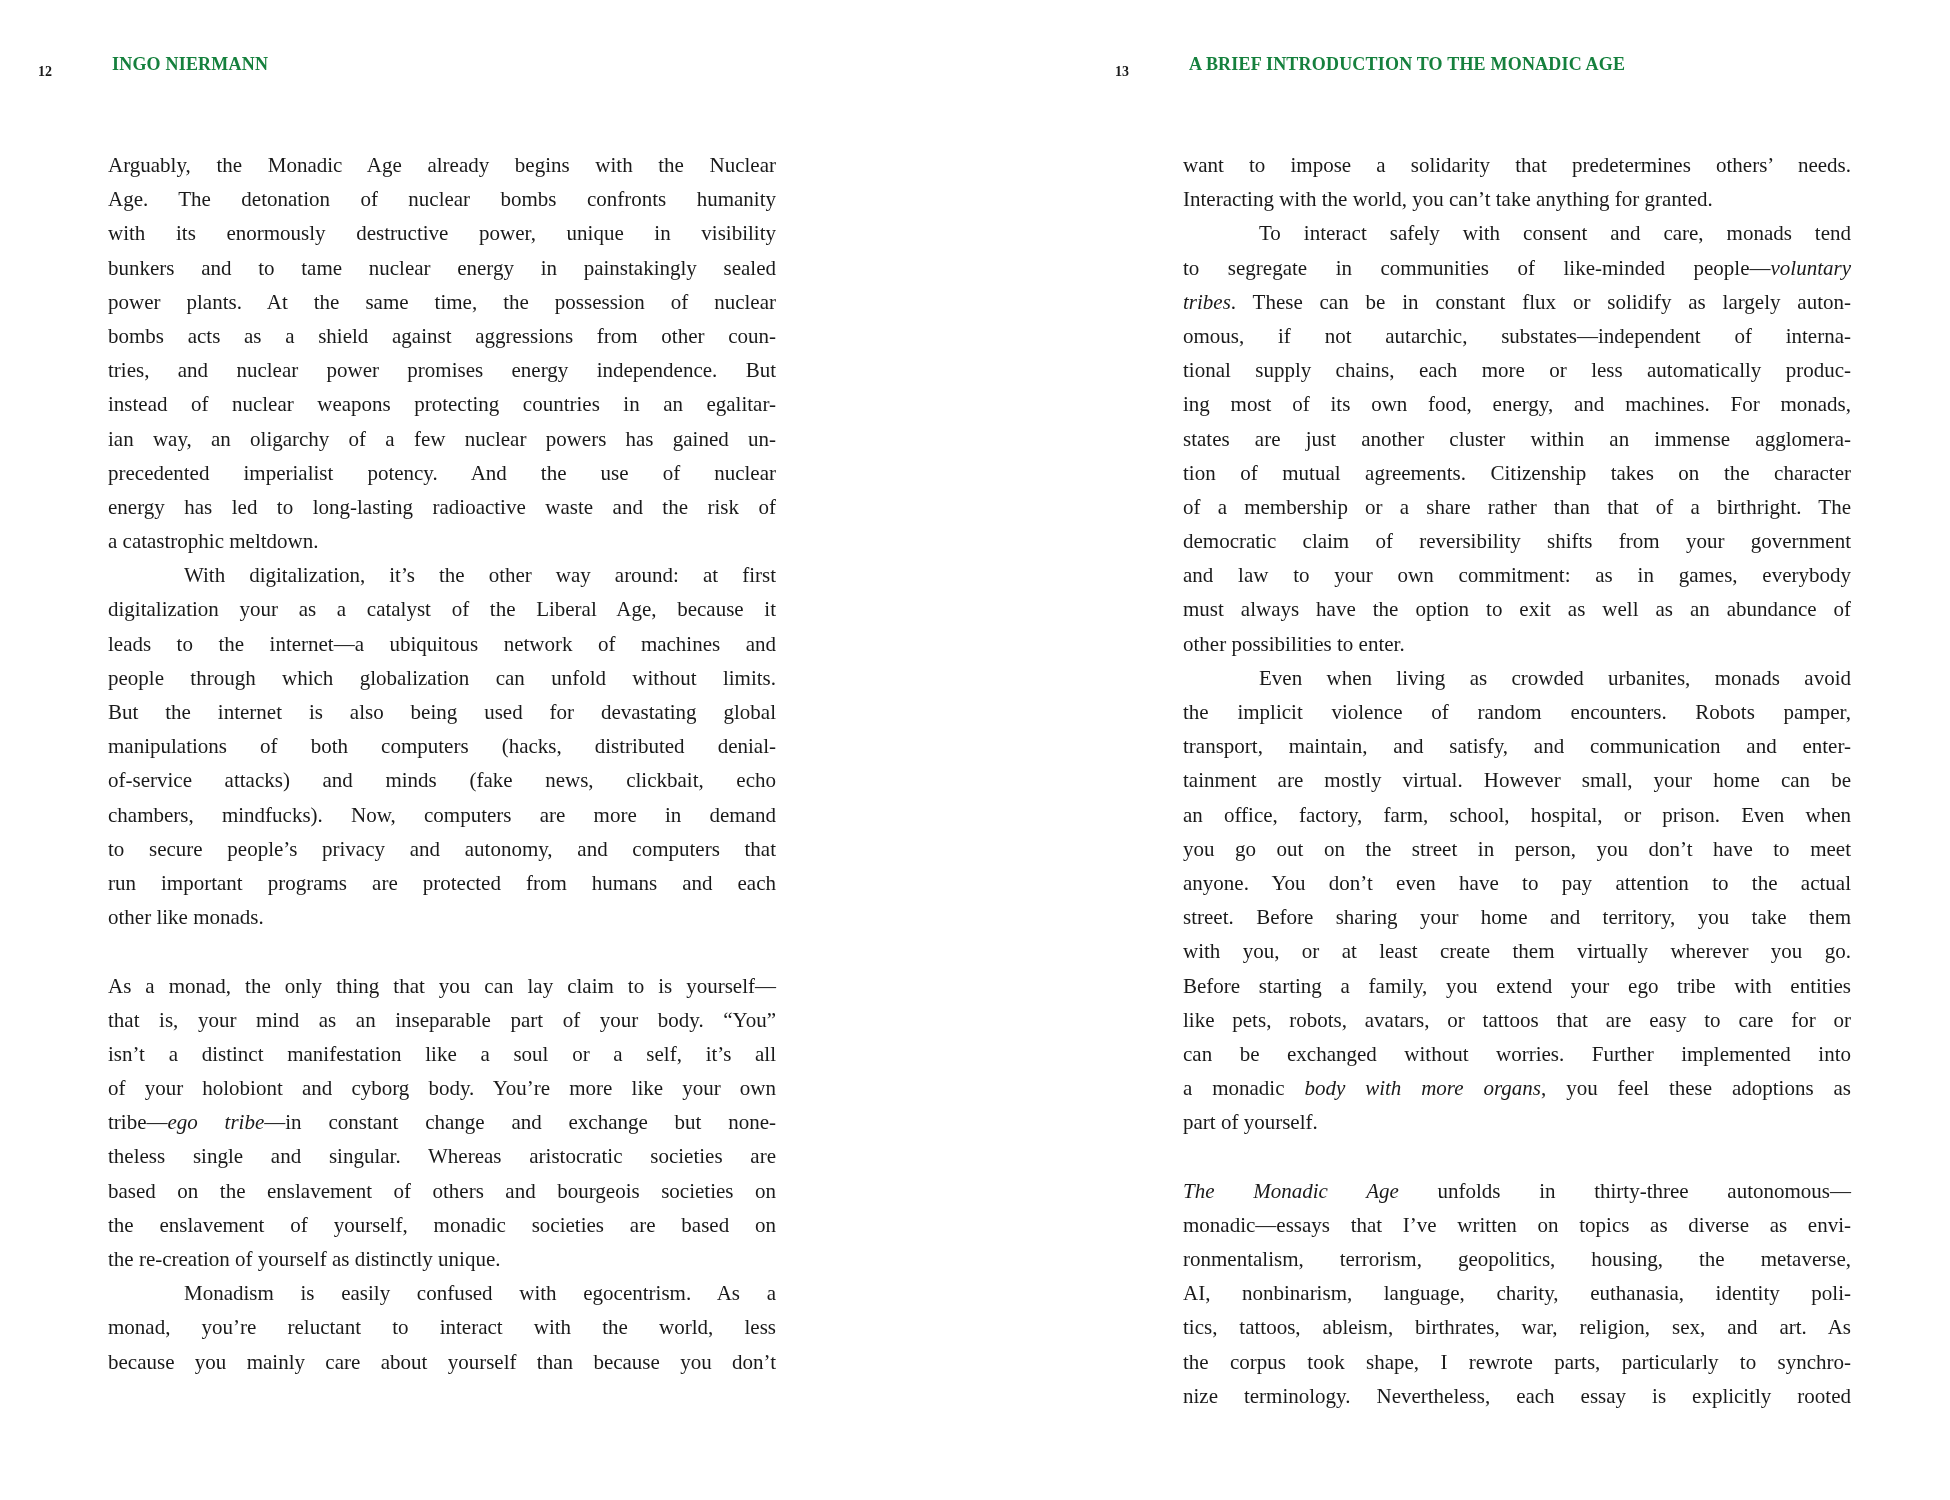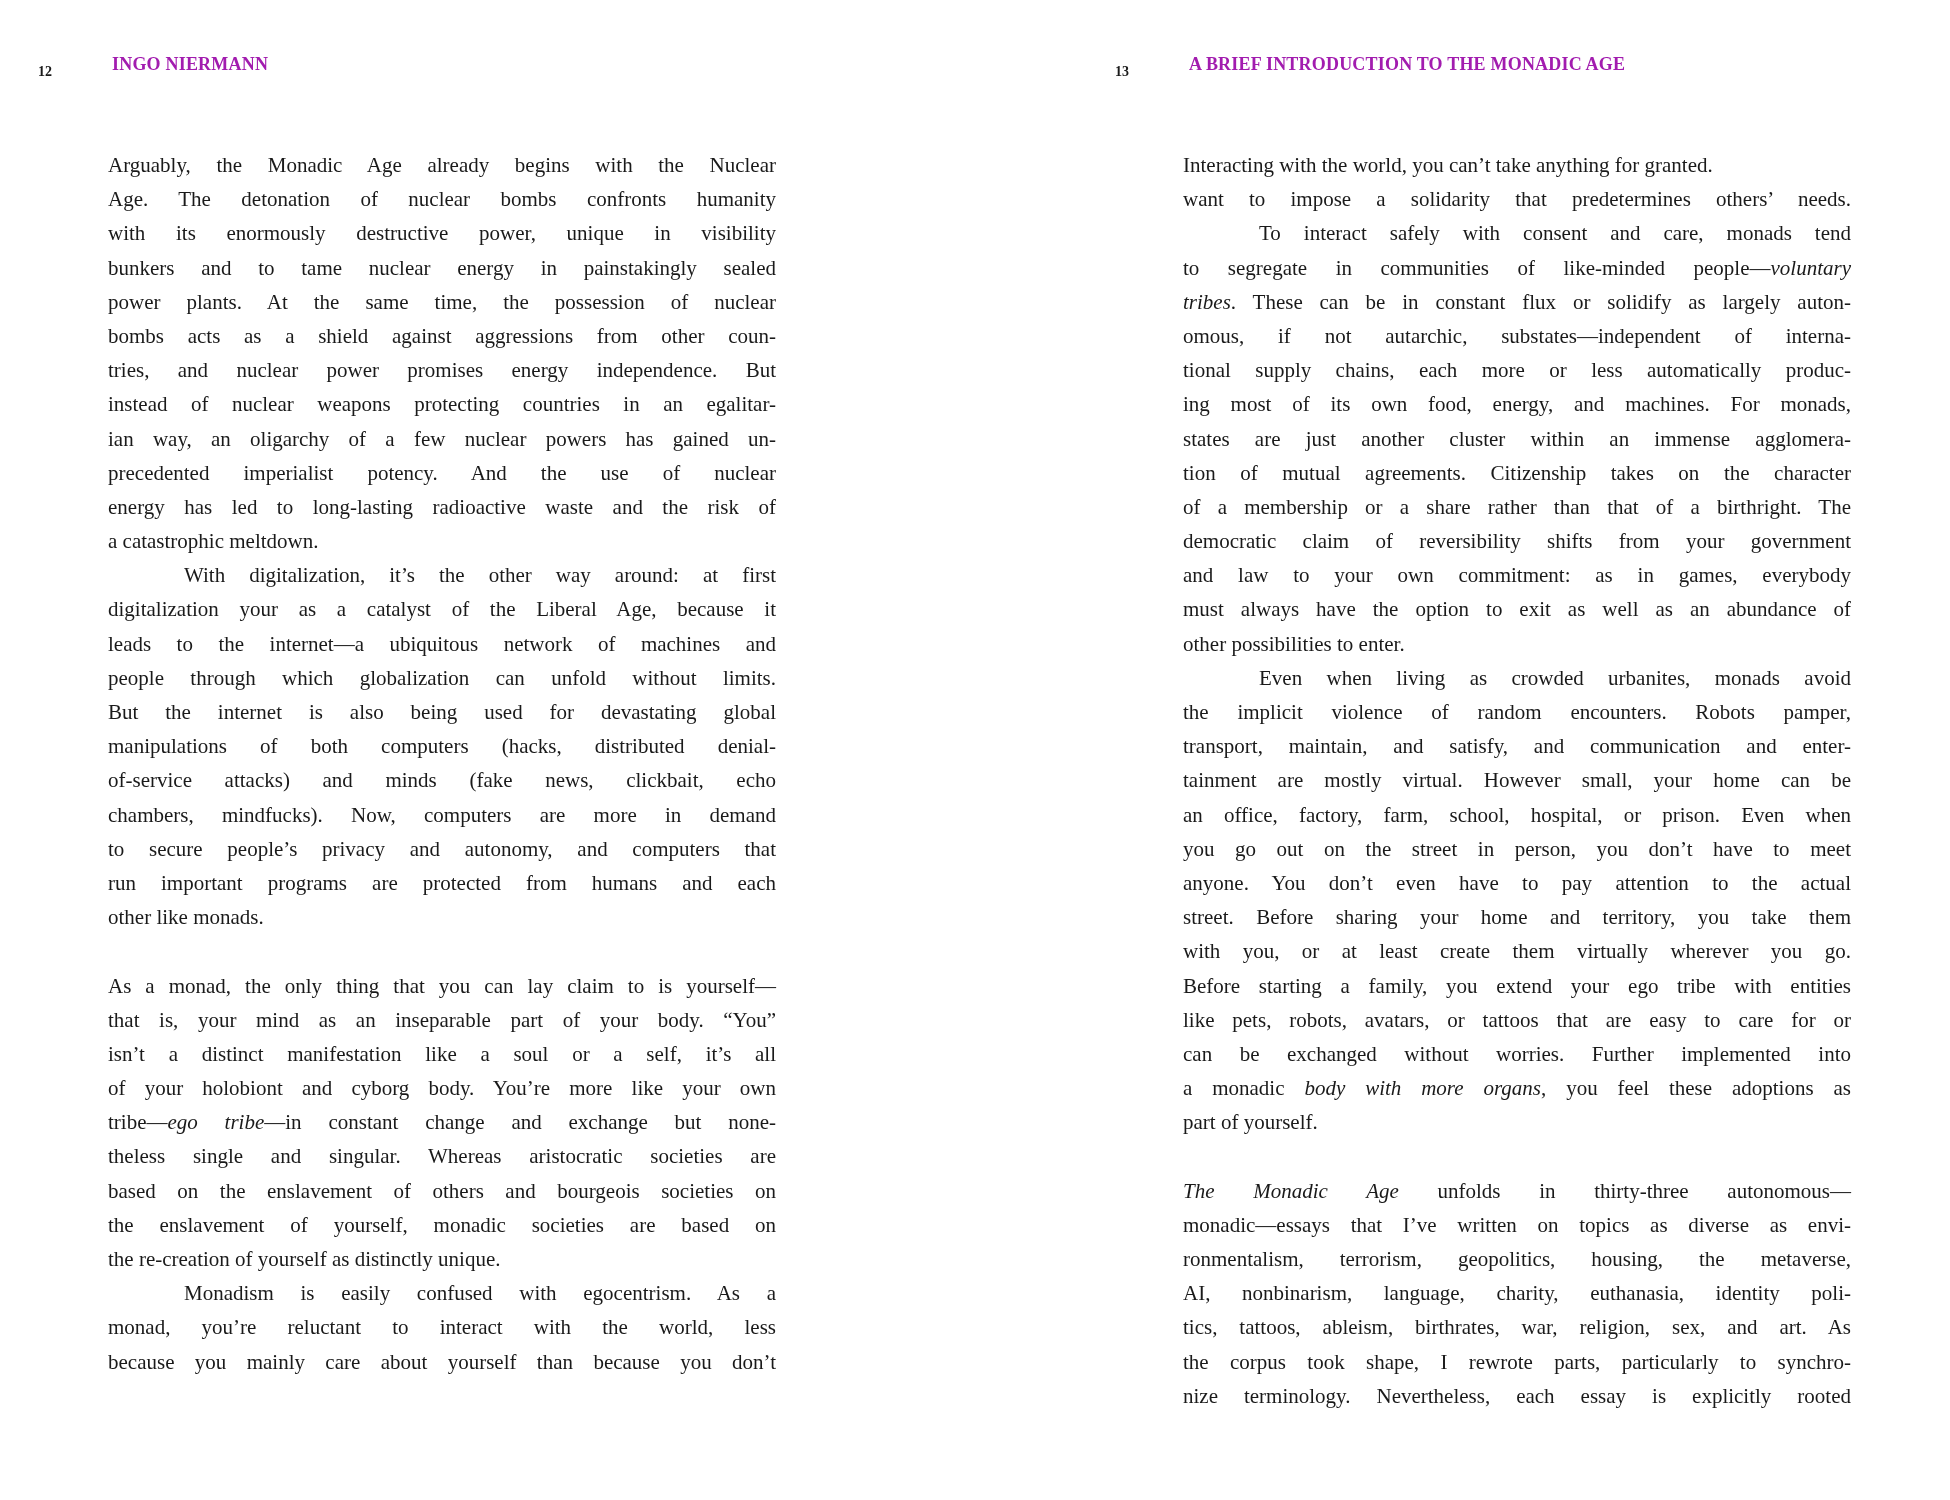--- a/index.html
+++ b/index.html
@@ -6,21 +6,21 @@
   body {
     width: 1950px; height: 1500px; position: relative; overflow: hidden;
     font-family: "Liberation Serif", "DejaVu Serif", serif;
     color: #1a1a1a;
   }
   .page { position: absolute; top: 0; height: 1500px; }
   .page-left { left: 0; width: 975px; }
   .page-right { left: 975px; width: 975px; }
   .running-head {
     position: absolute; top: 54px; font-weight: bold; font-size: 18px;
-    letter-spacing: 0.2px; color: #a21caf;
+    letter-spacing: 0.2px; color: #15803d;
   }
   .folio { position: absolute; top: 64px; font-weight: bold; font-size: 14px; }
   .page-left .folio { left: 38px; }
   .page-left .running-head { left: 112px; }
   .page-right .folio { left: 140px; }
   .page-right .running-head { left: 214px; }
   .text-block {
     position: absolute; top: 148px; width: 668px;
     font-size: 21px; line-height: 34.2px;
     text-align: justify; hyphens: manual;
@@ -76,22 +76,22 @@
       <span class="line indent">Monadism is easily confused with egocentrism. As a</span>
       <span class="line">monad, you’re reluctant to interact with the world, less</span>
       <span class="line">because you mainly care about yourself than because you don’t</span>
     </div>
 </div>
 
 <div class="page page-right">
   <span class="folio">13</span>
   <span class="running-head">A BRIEF INTRODUCTION TO THE MONADIC AGE</span>
   <div class="text-block" id="right-block">
+      <span class="line">want to impose a solidarity that predetermines others’ needs.</span>
       <span class="line last">Interacting with the world, you can’t take anything for granted.</span>
-      <span class="line">want to impose a solidarity that predetermines others’ needs.</span>
       <span class="line indent">To interact safely with consent and care, monads tend</span>
       <span class="line">to segregate in communities of like-minded people—<em>voluntary</em></span>
       <span class="line"><em>tribes</em>. These can be in constant flux or solidify as largely auton-</span>
       <span class="line">omous, if not autarchic, substates—independent of interna-</span>
       <span class="line">tional supply chains, each more or less automatically produc-</span>
       <span class="line">ing most of its own food, energy, and machines. For monads,</span>
       <span class="line">states are just another cluster within an immense agglomera-</span>
       <span class="line">tion of mutual agreements. Citizenship takes on the character</span>
       <span class="line">of a membership or a share rather than that of a birthright. The</span>
       <span class="line">democratic claim of reversibility shifts from your government</span>

